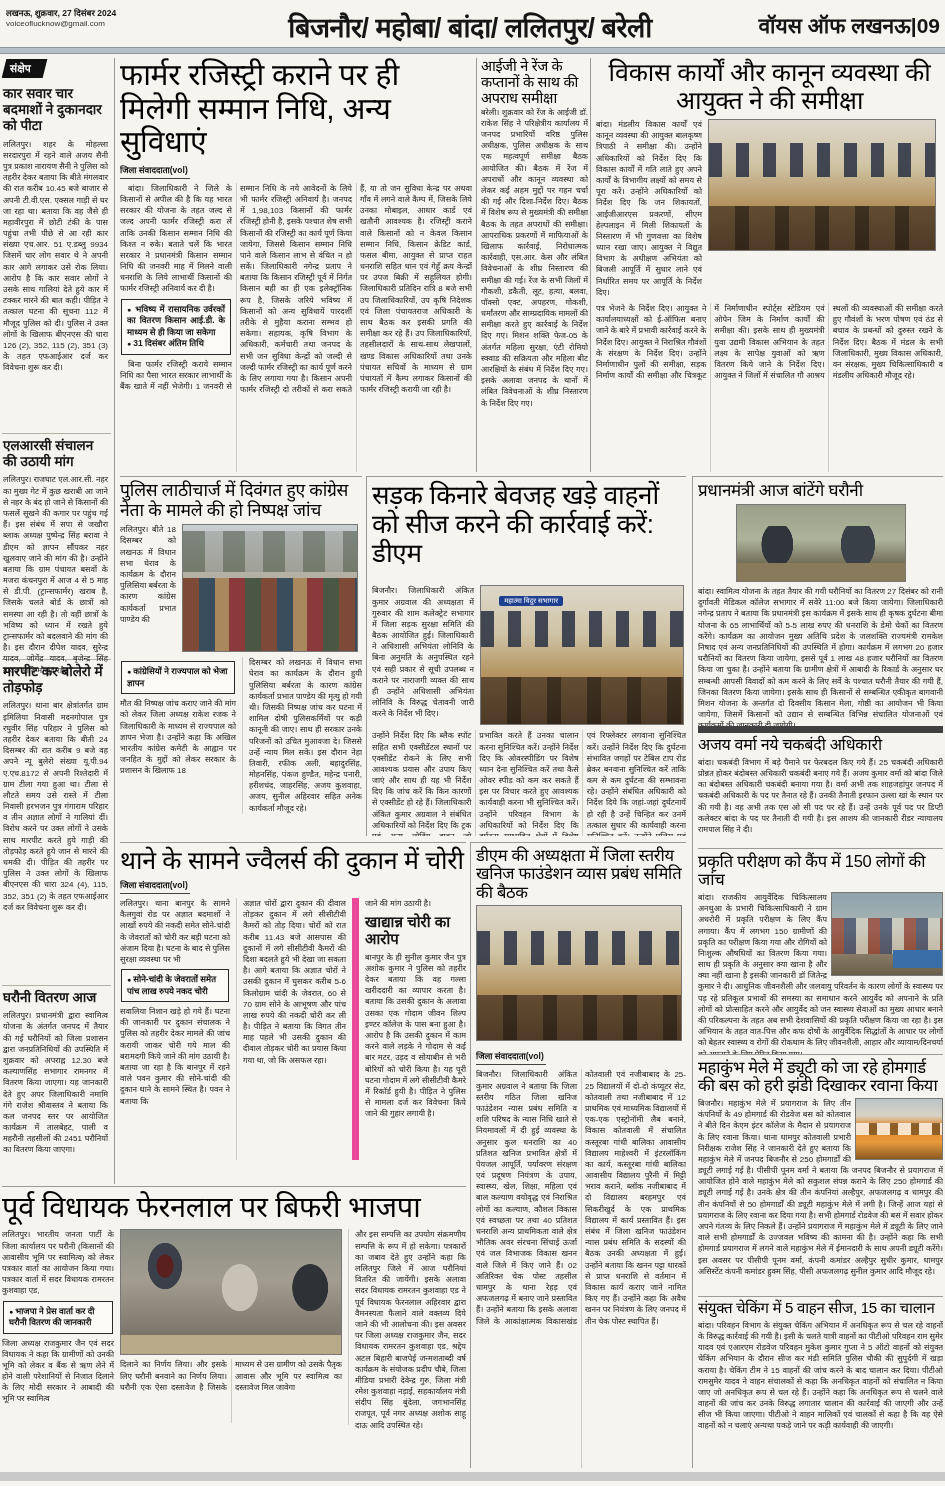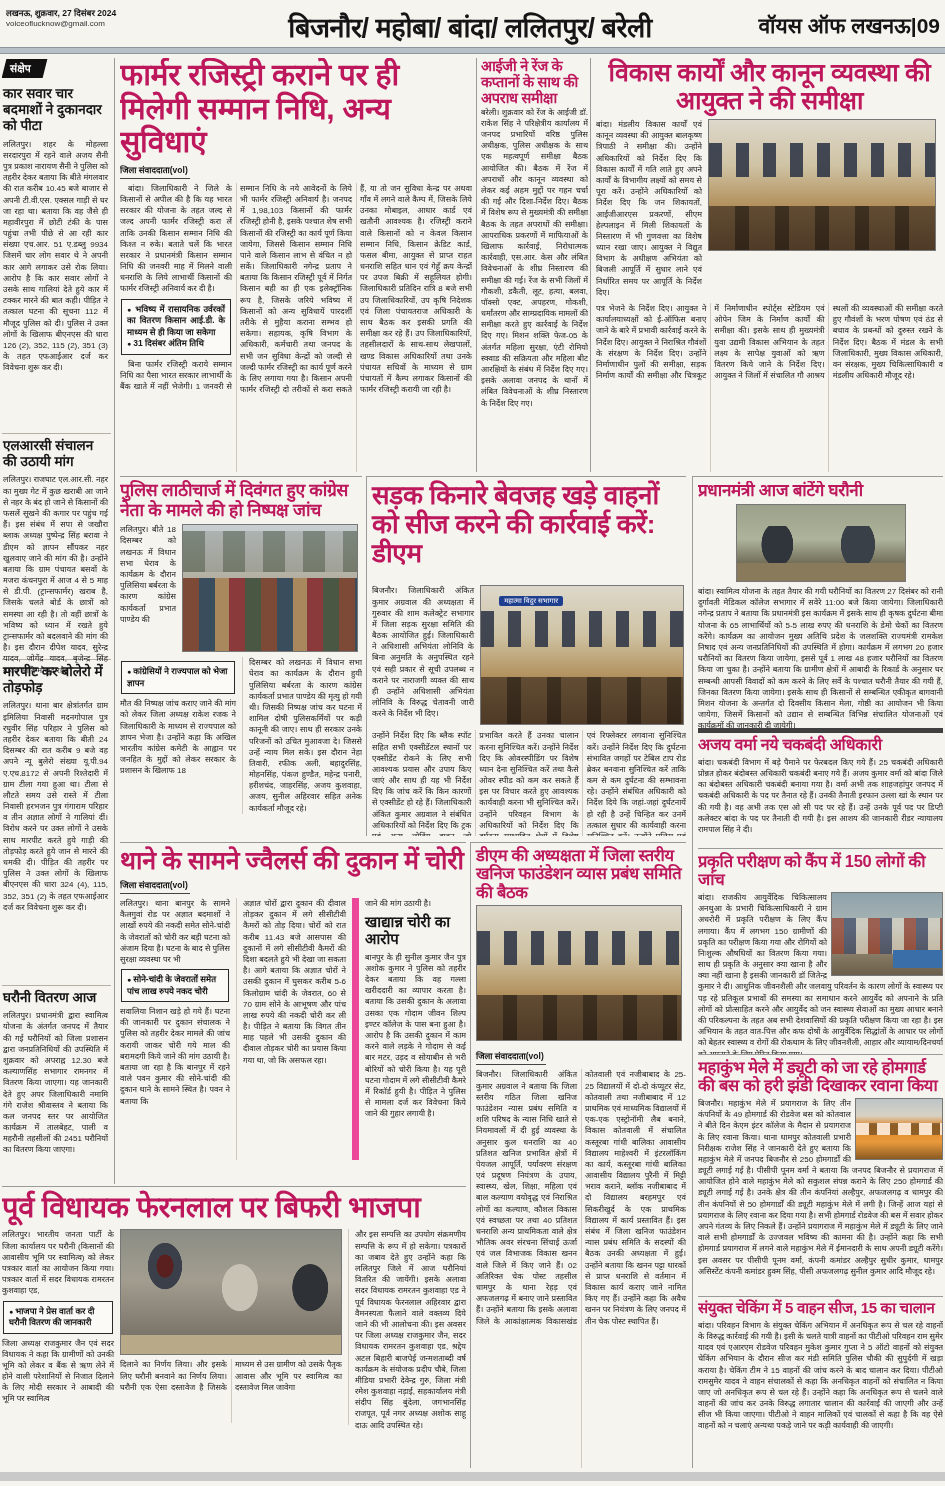--- a/index.html
+++ b/index.html
@@ -9,21 +9,21 @@
   .abs{position:absolute;overflow:hidden}
   
   .dateline{font-size:8.5px;font-weight:bold;line-height:1.3;padding-top:6px}
   .email{font-size:8px;color:#333;font-weight:normal}
   .regions{font-size:27px;font-weight:bold;letter-spacing:-.5px;text-align:center;padding-top:6px}
   .brand{font-size:21px;font-weight:bold;text-align:right;padding-top:9px;white-space:nowrap}
   .brand .pg{font-weight:bold}
   .hdr-rule{background:#b8c0c7;border-top:1px solid #8d969e;border-bottom:1px solid #8d969e}
   .bottom-rule{background:#c9c9c9}
   
-  .hl{font-weight:bold;color:#be185d;line-height:1.12;letter-spacing:-.3px}
+  .hl{font-weight:normal;color:#000000;line-height:1.12;letter-spacing:-.3px}
   .byline{font-size:8.5px;font-weight:bold;border-bottom:1px solid #444;display:inline-block;padding:2px 2px 3px 0;margin:2px 0 4px 0}
   .bodytxt{font-size:8px;line-height:1.4;text-align:justify;color:#1c1c1c}
   .bodytxt p{margin-bottom:3px;text-indent:8px}
   .cols2{column-count:2;column-gap:8px;column-rule:1px solid #cfcac0}
   .cols3{column-count:3;column-gap:8px;column-rule:1px solid #cfcac0}
   .infobox{border:1px solid #2a2a2a;padding:4px 5px;margin:4px 1px;font-size:8.5px;font-weight:bold;line-height:1.35;break-inside:avoid;background:#fbfaf6}
   .infobox .bullet::before{content:"● ";font-size:7px}
   .subhead{font-size:15px;font-weight:bold;line-height:1.15;margin:4px 0}
   .v-l{border-left:1px solid #9a9a9a}
   .h-t{border-top:1px solid #9a9a9a}
@@ -140,21 +140,21 @@
       <div class="bodytxt" style="width:102px;flex:none">बिजनौर। जिलाधिकारी अंकित कुमार अग्रवाल की अध्यक्षता में गुरुवार की शाम कलेक्ट्रेट सभागार में जिला सड़क सुरक्षा समिति की बैठक आयोजित हुई। जिलाधिकारी ने अधिशासी अभियंता लोनिवि के बिना अनुमति के अनुपस्थित रहने एवं सही प्रकार से सूची उपलब्ध न कराने पर नाराजगी व्यक्त की साथ ही उन्होंने अधिशासी अभियंता लोनिवि के विरुद्ध चेतावनी जारी करने के निर्देश भी दिए।</div>
       <div class="photo ph-meet" style="width:204px;height:140px">
         <div class="board">महात्मा विदुर सभागार</div>
       </div>
     </div>
     <div class="bodytxt cols3" style="height:140px;margin-top:5px">उन्होंने निर्देश दिए कि ब्लैक स्पॉट सहित सभी एक्सीडेंटल स्थानों पर एक्सीडेंट रोकने के लिए सभी आवश्यक प्रयास और उपाय किए जाएं और साथ ही यह भी निर्देश दिए कि जांच करें कि किन कारणों से एक्सीडेंट हो रहे हैं। जिलाधिकारी अंकित कुमार अग्रवाल ने संबंधित अधिकारियों को निर्देश दिए कि ट्रक एवं अन्य लोडिंग वाहन जो अनावश्यक रूप से रोड के किनारे पर खड़े होते हैं, जो यातायात को प्रभावित करते हैं उनका चालान करना सुनिश्चित करें। उन्होंने निर्देश दिए कि ओवरस्पीडिंग पर विशेष ध्यान देना सुनिश्चित करें तथा कैसे ओवर स्पीड को कम कर सकते हैं इस पर विचार करते हुए आवश्यक कार्यवाही करना भी सुनिश्चित करें। उन्होंने परिवहन विभाग के अधिकारियों को निर्देश दिए कि दुर्घटना सम्भावित क्षेत्रों में विशेष ध्यान देते हुए सड़क के दोनों ओर प्राथमिकता पर सुरक्षात्मक चिन्ह एवं रिफ्लेक्टर लगवाना सुनिश्चित करें। उन्होंने निर्देश दिए कि दुर्घटना संभावित जगहों पर टेबिल टाप रोड ब्रेकर बनवाना सुनिश्चित करें ताकि कम से कम दुर्घटना की सम्भावना रहे। उन्होंने संबंधित अधिकारी को निर्देश दिये कि जहां-जहां दुर्घटनायें हो रही है उन्हें चिन्हित कर उनमें तत्काल सुधार की कार्यवाही करना सुनिश्चित करें। उन्होंने पुलिस एवं परिवहन विभाग के अधिकारियों को निर्देश दिए कि 18 साल से कम उम्र के बच्चों द्वारा ड्राइविंग करने पर उनका चालान करना सुनिश्चित करें तथा उनके अभिभावकों को भी निर्देशित करें कि इसकी पुनरावृत्ति न होने पाए। इस अवसर पर अपर पुलिस अधीक्षक शहरी संजीव बाजपेयी, सहायक संभागीय परिवहन अधिकारी सहित सभी संबंधित अधिकारी मौजूद रहे।</div>
   </div>
 
   <div class="abs h-t v-l" style="left:692px;top:476px;width:251px;height:992px;padding:4px 0 0 5px">
 
-    <div style="height:252px;overflow:hidden;border-bottom:5px solid #404040">
+    <div style="height:252px;overflow:hidden;border-bottom:7px solid #404040">
       <div class="hl" style="font-size:17px">प्रधानमंत्री आज बांटेंगे घरौनी</div>
       <div class="photo ph-desk" style="width:170px;height:78px;margin:4px auto"></div>
       <div class="bodytxt">बांदा। स्वामित्व योजना के तहत तैयार की गयी घरौनियों का वितरण 27 दिसंबर को रानी दुर्गावती मेडिकल कॉलेज सभागार में सवेरे 11:00 बजे किया जायेगा। जिलाधिकारी नगेन्द्र प्रताप ने बताया कि प्रधानमंत्री इस कार्यक्रम में इसके साथ ही कृषक दुर्घटना बीमा योजना के 65 लाभार्थियों को 5-5 लाख रुपए की धनराशि के डेमो चेकों का वितरण करेंगे। कार्यक्रम का आयोजन मुख्य अतिथि प्रदेश के जलशक्ति राज्यमंत्री रामकेश निषाद एवं अन्य जनप्रतिनिधियों की उपस्थिति में होगा। कार्यक्रम में लगभग 20 हजार घरौनियों का वितरण किया जायेगा, इससे पूर्व 1 लाख 48 हजार घरौनियों का वितरण किया जा चुका है। उन्होंने बताया कि ग्रामीण क्षेत्रों में आबादी के रिकार्ड के अनुसार घर सम्बन्धी आपसी विवादों को कम करने के लिए सर्वे के पश्चात घरौनी तैयार की गयी हैं, जिनका वितरण किया जायेगा। इसके साथ ही किसानों से सम्बन्धित एकीकृत बागवानी मिशन योजना के अन्तर्गत दो दिवसीय किसान मेला, गोष्ठी का आयोजन भी किया जायेगा, जिसमें किसानों को उद्यान से सम्बन्धित विभिन्न संचालित योजनाओं एवं कार्यक्रमों की जानकारी दी जायेगी।</div>
     </div>
 
     <div style="height:116px;overflow:hidden;border-bottom:1px solid #9a9a9a;padding-top:3px">
       <div class="hl" style="font-size:16px">अजय वर्मा नये चकबंदी अधिकारी</div>
       <div class="bodytxt" style="margin-top:3px">बांदा। चकबंदी विभाग में बड़े पैमाने पर फेरबदल किए गये हैं। 25 चकबंदी अधिकारी प्रोन्नत होकर बंदोबस्त अधिकारी चकबंदी बनाए गये हैं। अजय कुमार वर्मा को बांदा जिले का बंदोबस्त अधिकारी चकबंदी बनाया गया है। वर्मा अभी तक शाहजहांपुर जनपद में चकबंदी अधिकारी के पद पर तैनात रहे हैं। उनकी तैनाती इरफान उल्ला खां के स्थान पर की गयी है। वह अभी तक एस ओ सी पद पर रहे हैं। उन्हें उनके पूर्व पद पर डिप्टी कलेक्टर बांदा के पद पर तैनाती दी गयी है। इस आशय की जानकारी रीडर न्यायालय रामपाल सिंह ने दी।</div>
     </div>
 

